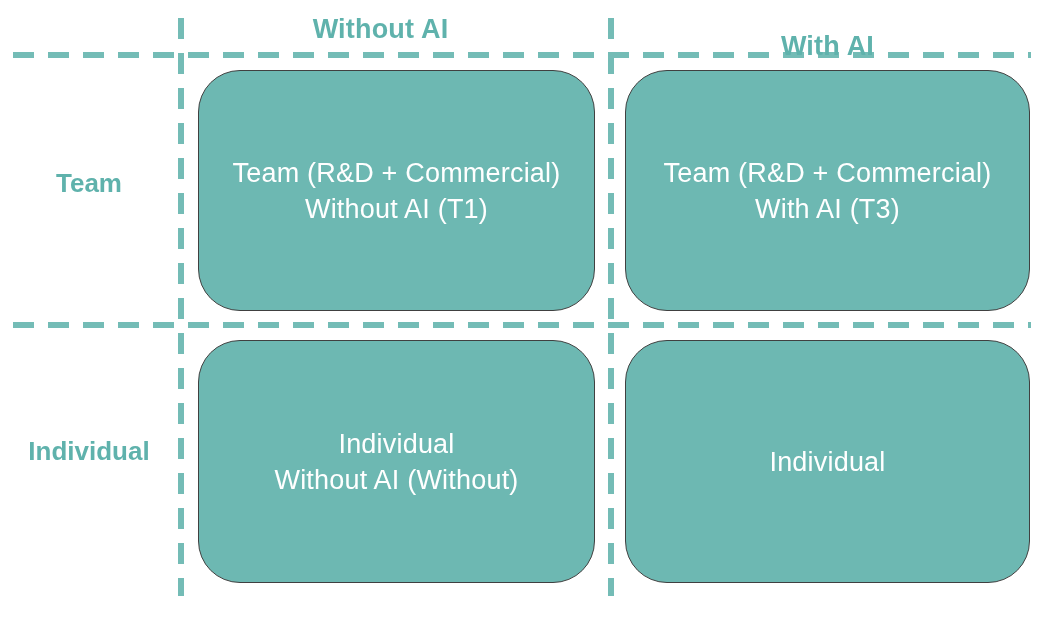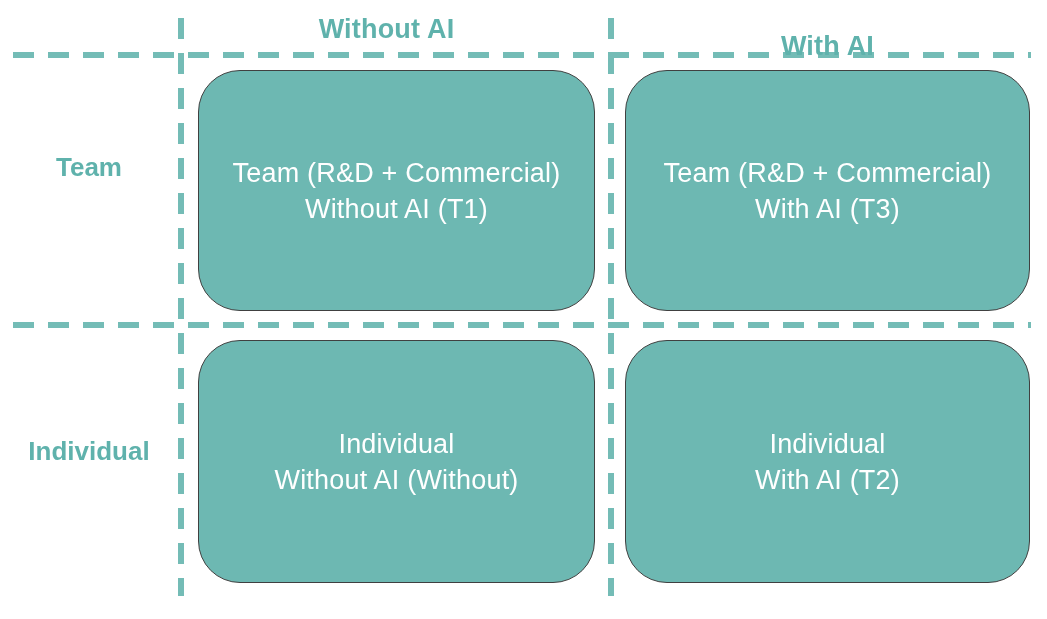--- a/index.html
+++ b/index.html
@@ -37,32 +37,32 @@
   }
   .col-header {
     position: absolute;
     top: 14px;
     text-align: center;
     font-size: 27px;
     font-weight: bold;
     color: var(--label-text);
     letter-spacing: 0.2px;
   }
-  .col-header.without { left: 188px; width: 397px; }
+  .col-header.without { left: 182px; width: 397px; }
   .col-header.with    { left: 625px; width: 405px; margin-top: 17px; }
   .row-label {
     position: absolute;
     left: 0;
     width: 178px;
     text-align: center;
     font-size: 26px;
     font-weight: bold;
     color: var(--label-text);
   }
-  .row-label.team       { top: 152px; }
+  .row-label.team       { top: 168px; }
   .row-label.individual { top: 436px; }
   .cell {
     position: absolute;
     border: 1.5px solid var(--cell-border);
     border-radius: 42px;
     background: var(--cell-fill);
     display: flex;
     flex-direction: column;
     align-items: center;
     justify-content: center;
@@ -108,16 +108,15 @@
     <span>With AI (T3)</span>
   </div>
 
   <div class="cell r2c1">
     <span>Individual</span>
     <span>Without AI (Without)</span>
   </div>
 
   <div class="cell r2c2">
     <span>Individual</span>
-    <span>With AI (T2)</span>
   </div>
 
 </div>
 
 </body></html>

